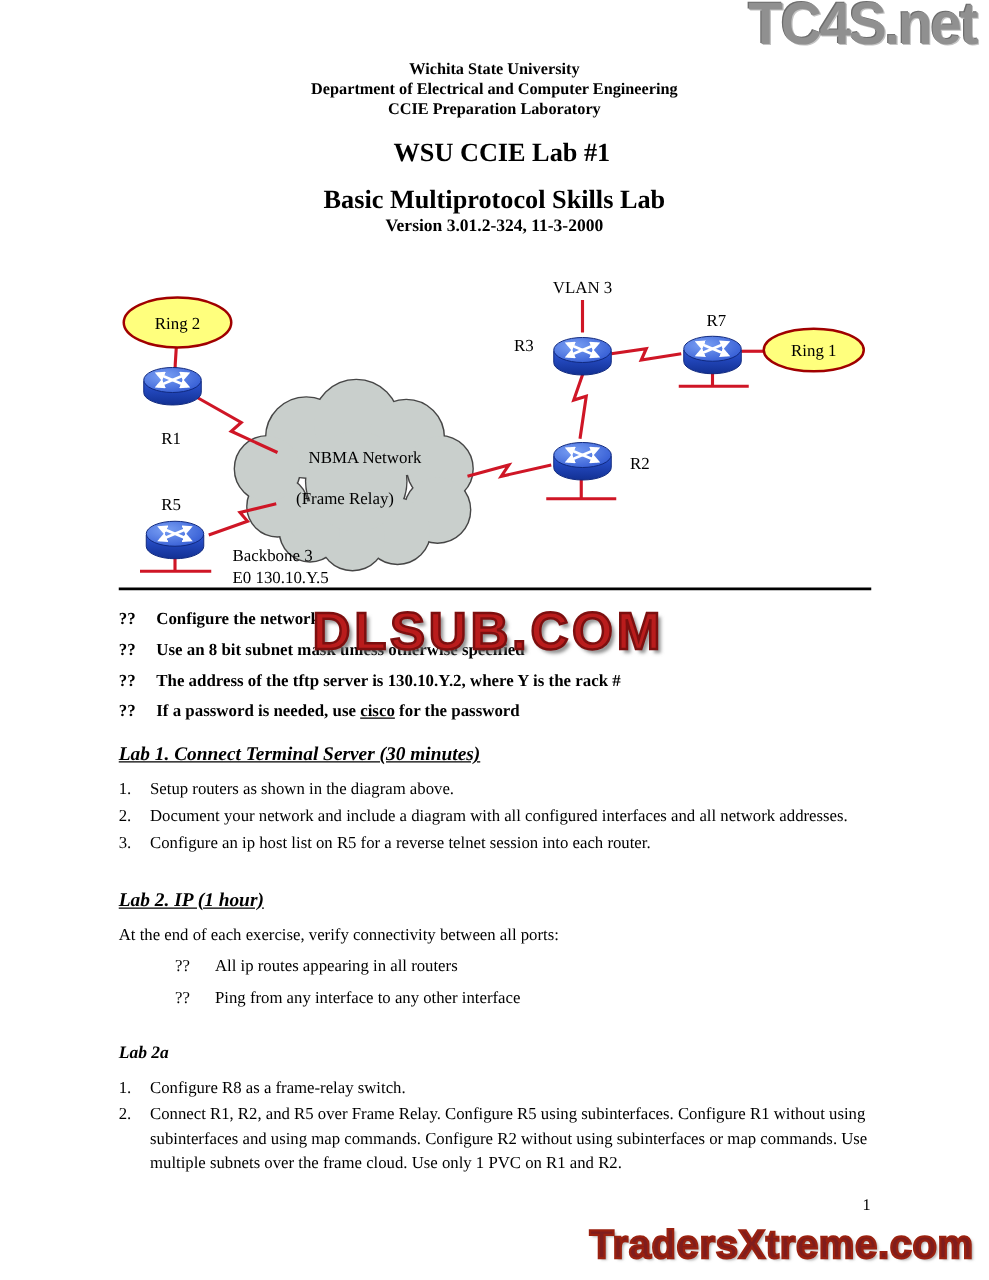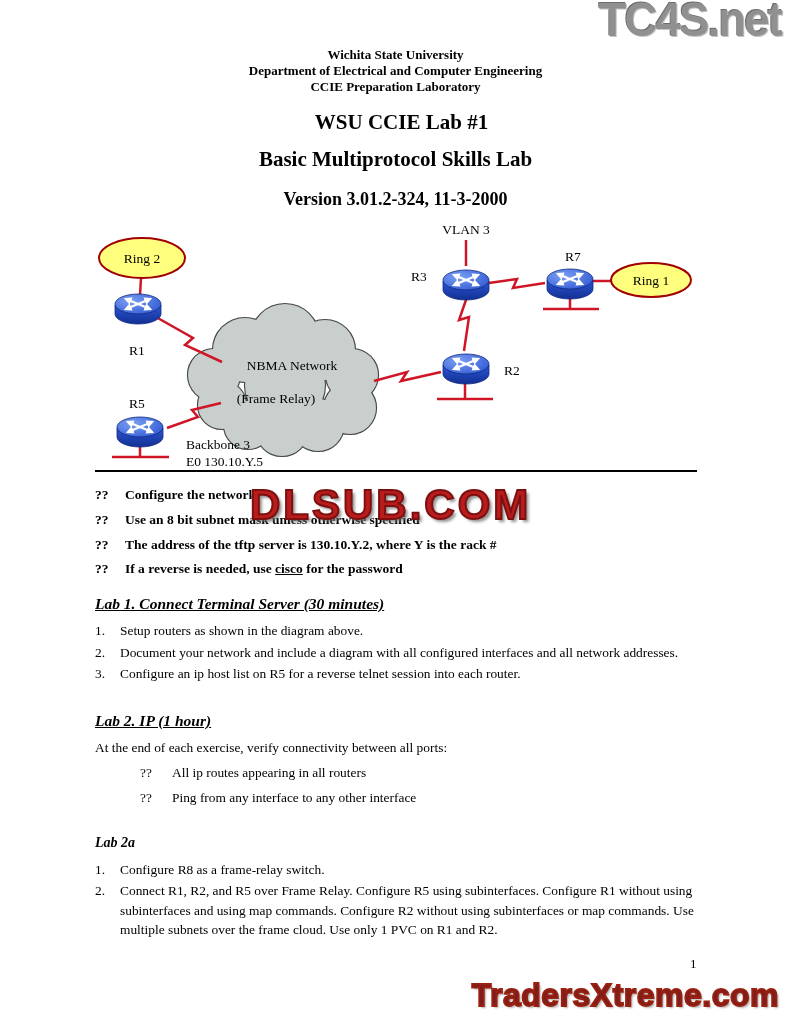--- a/index.html
+++ b/index.html
@@ -28,21 +28,21 @@
     font-family:"Liberation Sans", sans-serif; font-weight:bold;
     font-size:32px; letter-spacing:.5px; color:#7f1d1d;
     -webkit-text-stroke:1.8px #9a2110;
     text-shadow:2px 2px 2px rgba(120,120,120,.55);
   }
   
   .header { position:absolute; top:47px; left:0; width:100%; text-align:center; font-weight:bold; z-index:2; }
   .header .org { font-size:13px; line-height:1.22; }
   .header .title1 { font-size:21px; margin-top:15px;padding-left:12px; }
   .header .title2 { font-size:21px; margin-top:12px; }
-  .header .version { font-size:18px; margin-top:17px; }
+  .header .version { font-size:14px; margin-top:2px; }
   
   .diagram { position:absolute; left:0; top:0; width:791px; height:1024px; z-index:1; }
   .dlabel { font-family:"Liberation Serif", serif; font-size:13.5px; fill:#000; }
   
   .content { position:absolute; top:486px; left:95px; width:606px; z-index:2; }
   .note { display:flex; font-weight:bold; font-size:13.5px; line-height:1.32; margin-bottom:7px; }
   .note .qq { flex:0 0 30px; }
   .u { text-decoration:underline; }
   .lab-heading { font-size:15.5px; font-weight:bold; font-style:italic; text-decoration:underline; margin:17px 0 8px; }
   .sub-heading { font-size:14px; font-weight:bold; font-style:italic; margin:27px 0 9px; }
@@ -175,21 +175,21 @@
     <div class="note">
       <span class="qq">??</span>
       <span>Use an 8 bit subnet mask unless otherwise specified</span>
     </div>
     <div class="note">
       <span class="qq">??</span>
       <span>The address of the tftp server is 130.10.Y.2, where Y is the rack #</span>
     </div>
     <div class="note">
       <span class="qq">??</span>
-      <span><span>If a reverse is needed, use </span><span class="u">cisco</span><span> for the password</span></span>
+      <span><span>If a password is needed, use </span><span class="u">cisco</span><span> for the password</span></span>
     </div>
 
     <div class="lab-heading">Lab 1.  Connect Terminal Server (30 minutes)</div>
     <div class="li">
       <span class="num">1.</span>
       <span>Setup routers as shown in the diagram above.</span>
     </div>
     <div class="li">
       <span class="num">2.</span>
       <span>Document your network and include a diagram with all configured interfaces and all network addresses.</span>

